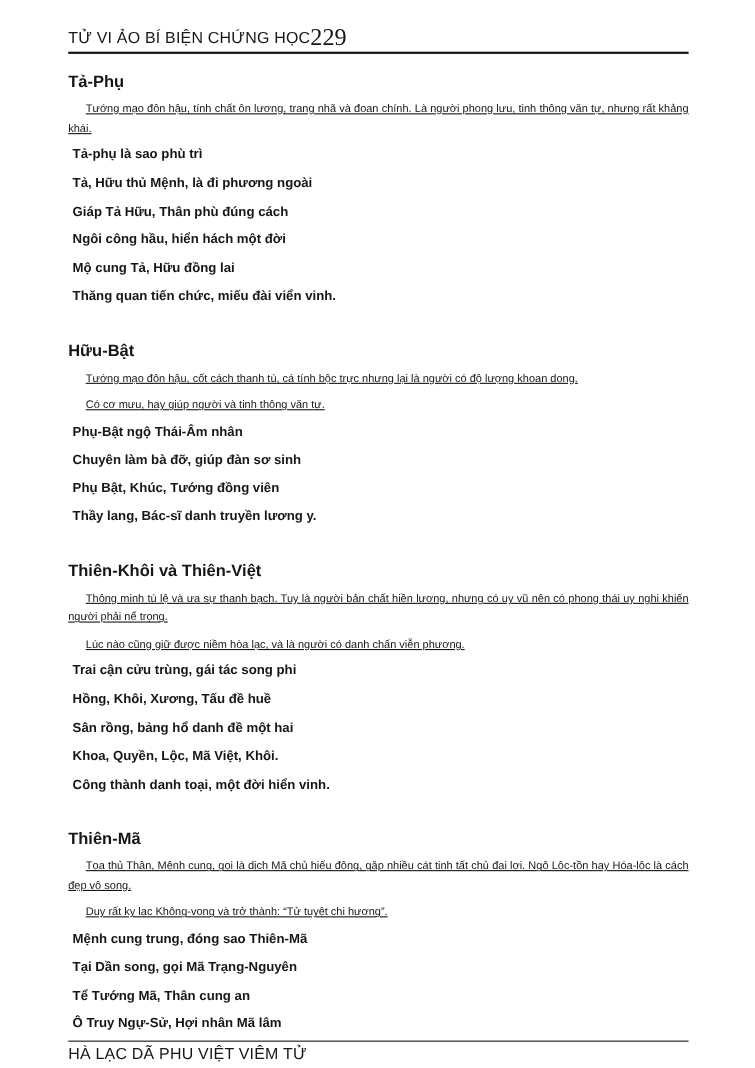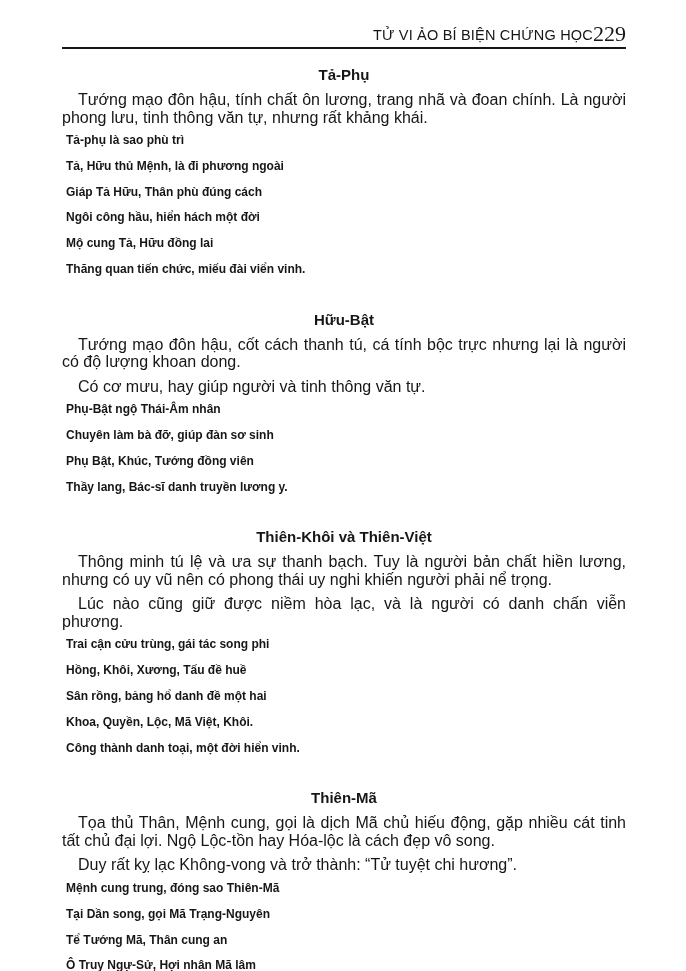--- a/index.html
+++ b/index.html
@@ -16,50 +16,50 @@
     color: #161616;
     font-family: "Liberation Sans", sans-serif;
     box-sizing: border-box;
     padding: 24px 60px 26px 62px;
     display: flex;
     flex-direction: column;
     overflow: hidden;
   }
   .page-header {
     display: flex;
-    justify-content: flex-end;
+    justify-content: flex-start;
     align-items: flex-end;
     border-bottom: 2px solid #161616;
     padding-bottom: 3px;
   }
   .running-title {
     font-size: 14.5px;
     line-height: 17px;
     letter-spacing: 0.2px;
   }
   .page-number {
     font-family: "Liberation Serif", serif;
     font-size: 22px;
     line-height: 20px;
   }
   main { flex: 1 1 auto; }
   .sec-heading {
     font-size: 15px;
     font-weight: bold;
     margin: 30px 0 0 0;
     line-height: 18px;
-    text-align: center;
   }
   main > section:first-child .sec-heading { margin-top: 17px; }
   .para {
-    font-size: 16px;
+    font-size: 10px;
     line-height: 17.5px;
     text-align: justify;
     text-indent: 16px;
     margin: 7px 0 0 0;
+    text-decoration: underline;
   }
   .verses { margin-top: 4px; }
   .verse {
     font-size: 12px;
     line-height: 21.8px;
     margin: 4px;
     font-weight: bold;
   }
   .page-footer {
     margin-top: auto;

